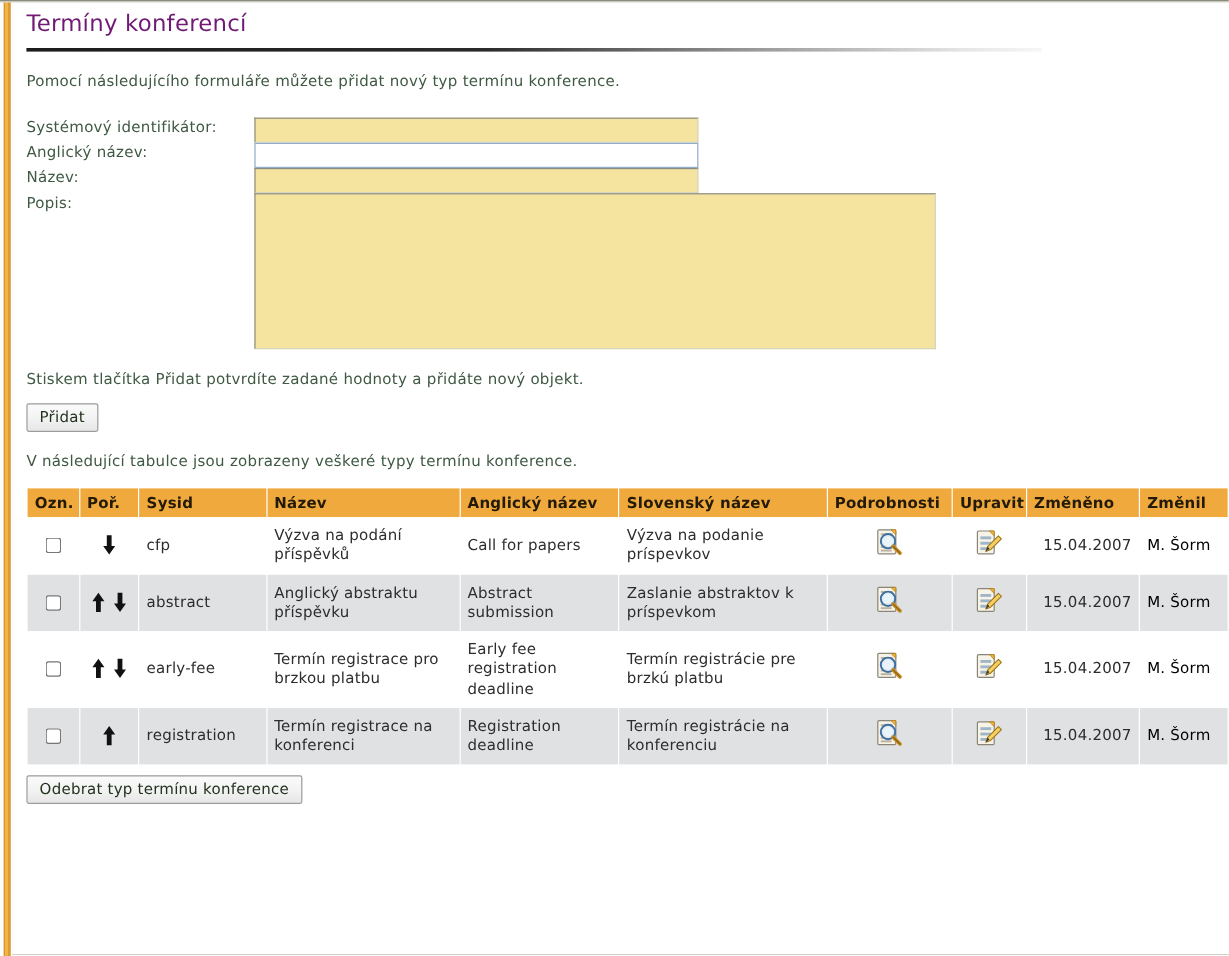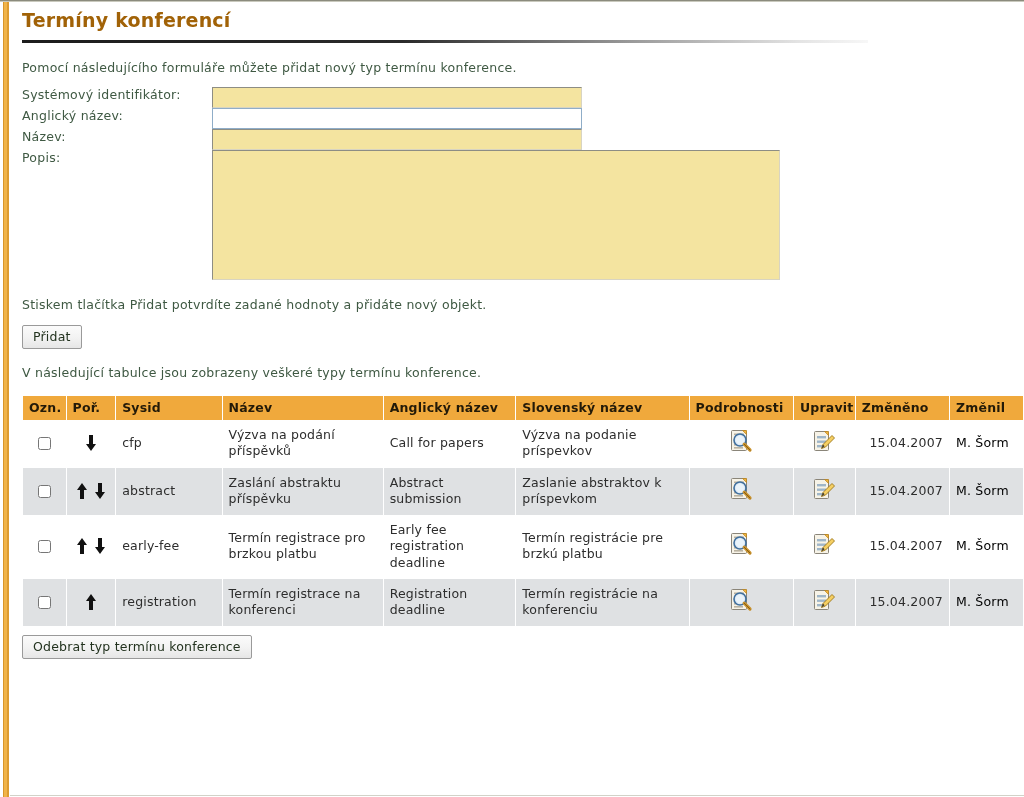--- a/index.html
+++ b/index.html
@@ -41,22 +41,22 @@
     top: 2px;
     left: 10px;
     right: 0;
     bottom: 0;
     padding: 0;
   }
 
   
   h1#page-title {
     font-size: 19px;
-    font-weight: bold;
-    color: #a16207;
+    font-weight: normal;
+    color: #701a75;
     margin: 7px 0 0 12px;
     padding: 0;
     letter-spacing: .2px;
     font-family: "DejaVu Sans", "Liberation Sans", sans-serif;
   }
   #title-rule {
     margin: 9px 0 0 12px;
     height: 3px;
     width: 846px;
     background: linear-gradient(to right, #1c1c1c 0%, #2a2a2a 45%, #9a9a9a 72%, #e4e4e4 92%, #f7f7f7 100%);
@@ -66,21 +66,21 @@
   p.intro {
     margin: 18px 0 0 12px;
     font-size: 12.5px;
     color: #3f5943;
     letter-spacing: .25px;
   }
   p.intro.second { margin-top: 17px; }
 
   
   #form-area {
-    margin: 12px 0 0 12px;
+    margin: 23px 0 0 12px;
   }
   table.form-table {
     border-collapse: collapse;
   }
   table.form-table td {
     padding: 0;
     vertical-align: top;
   }
   td.label-cell {
     width: 190px;
@@ -318,21 +318,21 @@
             <td class="c-changedby"><a href="#">M. Šorm</a></td>
           </tr>
           <tr class="row-even">
             <td class="c-check"><input class="rowcheck" type="checkbox" style=""></td>
             <td class="c-order"><span class="arrows"><span class="arrow-btn"><svg width="16" height="18" viewBox="0 0 16 18" aria-hidden="true">
                     <polygon points="8,1 13,8 10,8 10,17 6,17 6,8 3,8" fill="#111111"></polygon>
                   </svg></span><span class="arrow-btn"><svg width="16" height="18" viewBox="0 0 16 18" aria-hidden="true">
                     <polygon points="6,1 10,1 10,10 13,10 8,17 3,10 6,10" fill="#111111"></polygon>
                   </svg></span></span></td>
             <td class="c-sysid">abstract</td>
-            <td class="c-name">Zaslání abstraktu příspěvku</td>
+            <td class="c-name">Anglický abstraktu příspěvku</td>
             <td class="c-nameen">Abstract submission</td>
             <td class="c-namesk">Zaslanie abstraktov k príspevkom</td>
             <td class="c-detail"><span class="icon-btn"><svg width="24" height="24" viewBox="0 0 24 24" aria-hidden="true">
                   <rect x="2.5" y="1.5" width="15" height="20" rx="1" fill="#f7f3e7" stroke="#8a8579"></rect>
                   <rect x="5" y="4.5" width="10" height="1.6" fill="#b9b2a0"></rect>
                   <rect x="5" y="15" width="7" height="1.6" fill="#b9b2a0"></rect>
                   <rect x="5" y="18" width="9" height="1.6" fill="#b9b2a0"></rect>
                   <polygon points="13.5,1.5 17.5,1.5 17.5,5.5" fill="#f2b33c" stroke="#b8821d" stroke-width="0.7"></polygon>
                   <circle cx="11" cy="11" r="6" fill="#dce9f5" stroke="#3f6f9e" stroke-width="1.6"></circle>
                   <circle cx="11" cy="11" r="4.2" fill="#eef5fb" opacity="0.75"></circle>

